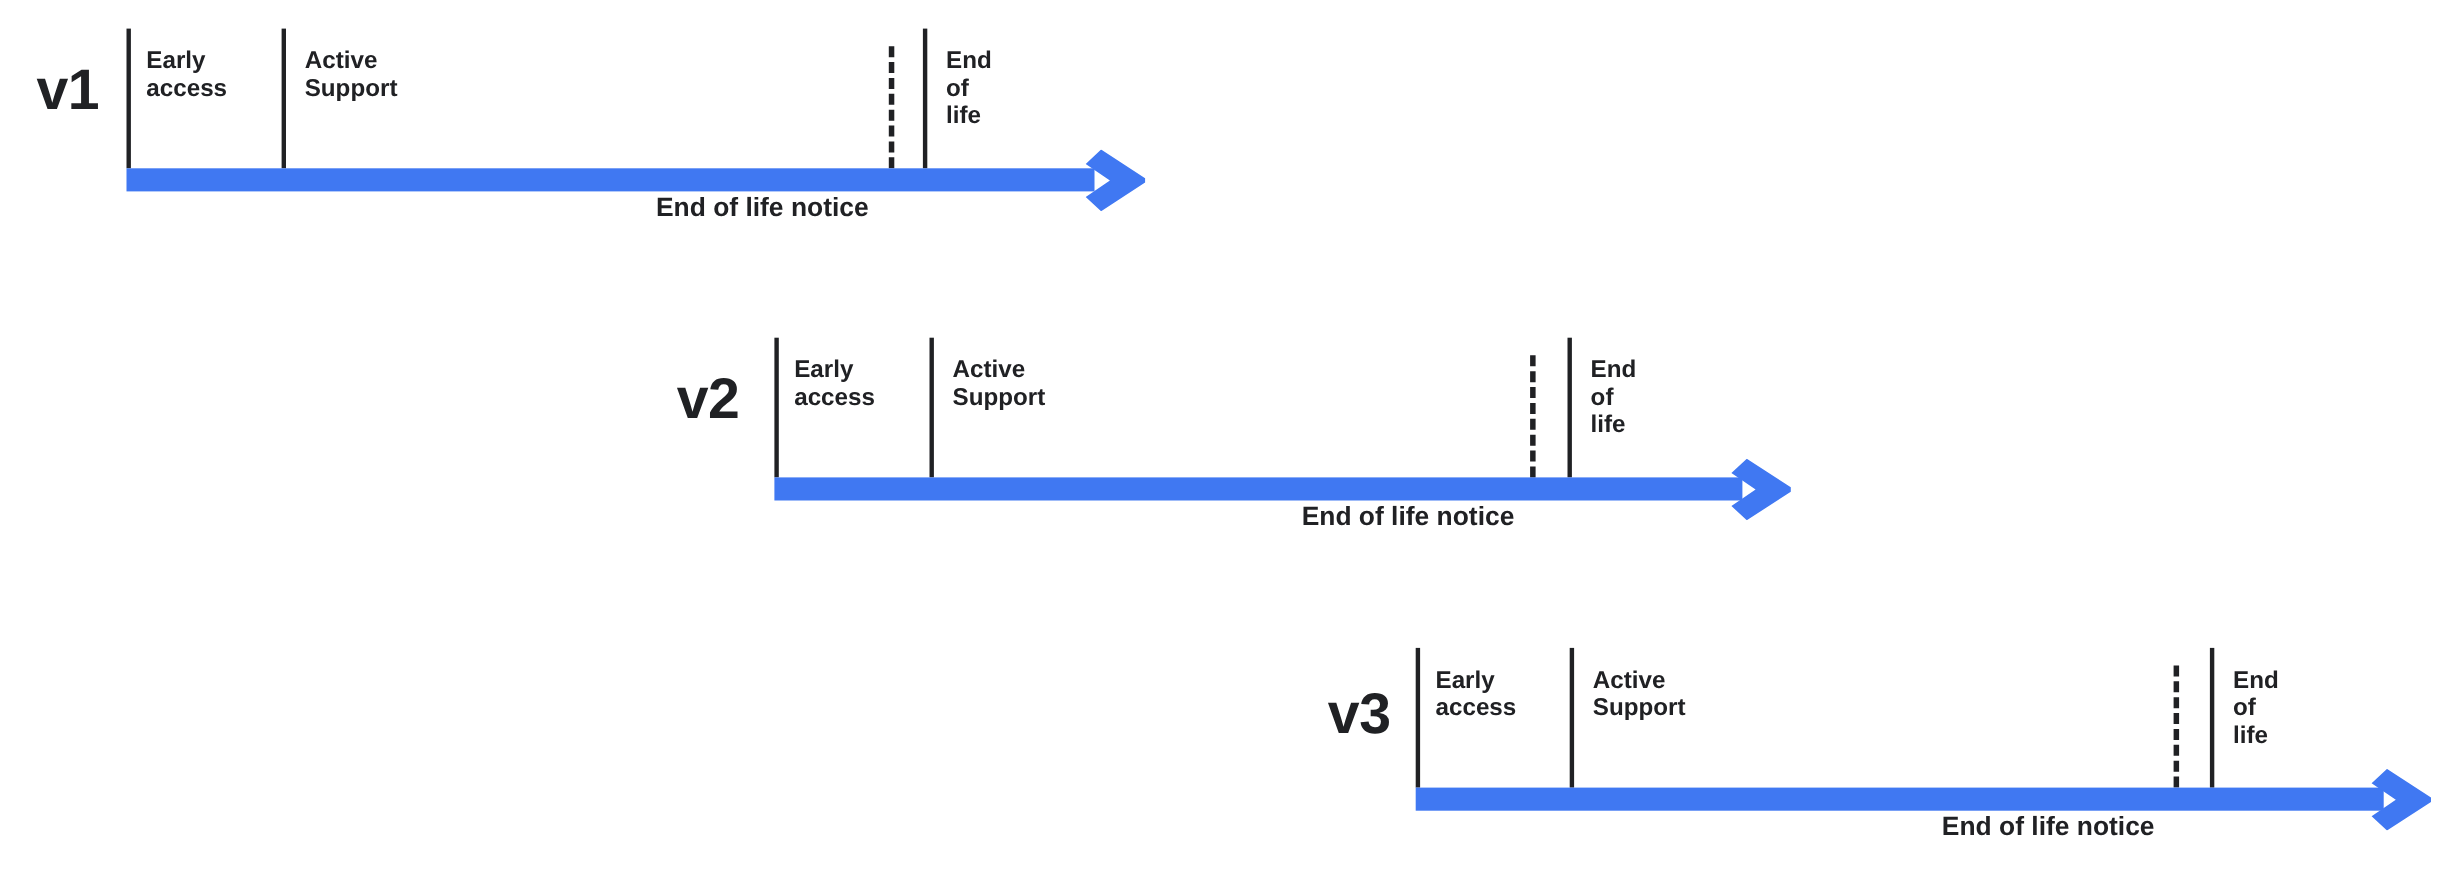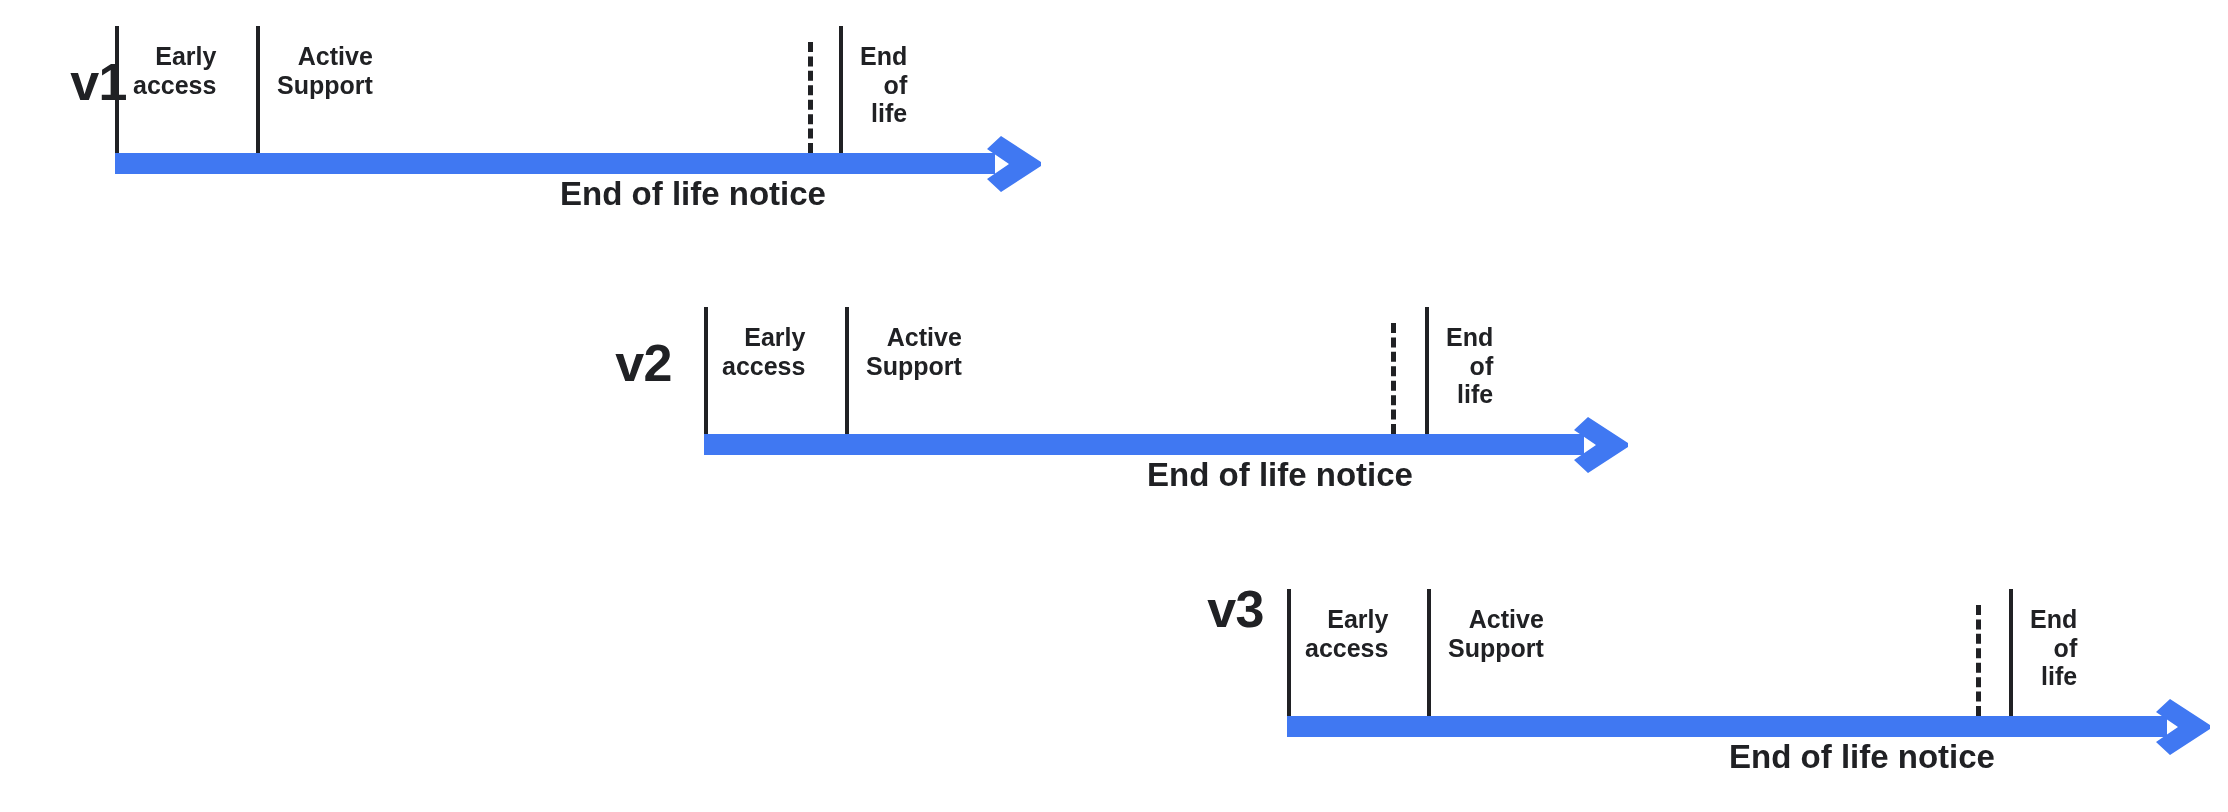--- a/index.html
+++ b/index.html
@@ -49,58 +49,57 @@
   
   .notice-marker {
     position: absolute;
     width: 0;
     border-left: 5px dashed #202124;
   }
 
   
   .phase-label {
     position: absolute;
-    font-size: 25px;
+    font-size: 22px;
     font-weight: 700;
     color: #202124;
     line-height: 1.14;
     white-space: pre-line;
-    text-align: right;
   }
 
   
   .timeline-bar {
     position: absolute;
     height: 21px;
     background: #4078f2;
   }
 
   
   .timeline-arrow {
     position: absolute;
     display: block;
   }
 
   
   .bar-caption {
     position: absolute;
-    font-size: 33px;
+    font-size: 24px;
     font-weight: 700;
     color: #202124;
     line-height: 1;
     white-space: nowrap;
     text-align: center;
   }
 </style>
 </head>
 <body>
 
 <div id="canvas">
     <div class="timeline-row">
-      <div class="version-label" style="left: 26px; top: 56px; width: 64px; margin-left: 37px;">v1</div>
+      <div class="version-label" style="left: 26px; top: 56px; width: 64px;">v1</div>
       <div class="phase-divider" style="left: 115px; top: 26px; height: 127px; background: rgb(32, 33, 36);"></div>
       <div class="phase-divider" style="left: 256px; top: 26px; height: 127px; background: rgb(32, 33, 36);"></div>
       <div class="phase-divider" style="left: 839px; top: 26px; height: 127px; background: rgb(32, 33, 36);"></div>
       <div class="notice-marker" style="left: 808px; top: 42px; height: 111px; border-left-color: rgb(32, 33, 36);"></div>
       <div class="phase-label" style="left: 133px; top: 42px; color: rgb(32, 33, 36);">Early
 access</div>
       <div class="phase-label" style="left: 277px; top: 42px; color: rgb(32, 33, 36);">Active Support</div>
       <div class="phase-label" style="left: 860px; top: 42px; color: rgb(32, 33, 36);">End of life</div>
       <div class="timeline-bar" style="left: 115px; top: 153px; width: 880px; background: rgb(64, 120, 242);"></div>
       <svg class="timeline-arrow" width="60" height="56" viewBox="0 0 60 56" style="left: 983px; top: 136px;">
@@ -118,21 +117,21 @@
 access</div>
       <div class="phase-label" style="left: 866px; top: 323px; color: rgb(32, 33, 36);">Active Support</div>
       <div class="phase-label" style="left: 1446px; top: 323px; color: rgb(32, 33, 36);">End of life</div>
       <div class="timeline-bar" style="left: 704px; top: 434px; width: 880px; background: rgb(64, 120, 242);"></div>
       <svg class="timeline-arrow" width="60" height="56" viewBox="0 0 60 56" style="left: 1570px; top: 417px;">
         <polygon points="18,0 58,26 58,30 18,56 4,43 26,28 4,13" fill="#4078f2"></polygon>
       </svg>
       <div class="bar-caption" style="left: 1080px; top: 458px; width: 400px; color: rgb(32, 33, 36);">End of life notice</div>
     </div>
     <div class="timeline-row">
-      <div class="version-label" style="left: 1192px; top: 583px; width: 72px;">v3</div>
+      <div class="version-label" style="left: 1192px; top: 623px; width: 72px;">v3</div>
       <div class="phase-divider" style="left: 1287px; top: 589px; height: 127px; background: rgb(32, 33, 36);"></div>
       <div class="phase-divider" style="left: 1427px; top: 589px; height: 127px; background: rgb(32, 33, 36);"></div>
       <div class="phase-divider" style="left: 2009px; top: 589px; height: 127px; background: rgb(32, 33, 36);"></div>
       <div class="notice-marker" style="left: 1976px; top: 605px; height: 111px; border-left-color: rgb(32, 33, 36);"></div>
       <div class="phase-label" style="left: 1305px; top: 605px; color: rgb(32, 33, 36);">Early
 access</div>
       <div class="phase-label" style="left: 1448px; top: 605px; color: rgb(32, 33, 36);">Active Support</div>
       <div class="phase-label" style="left: 2030px; top: 605px; color: rgb(32, 33, 36);">End of life</div>
       <div class="timeline-bar" style="left: 1287px; top: 716px; width: 880px; background: rgb(64, 120, 242);"></div>
       <svg class="timeline-arrow" width="60" height="56" viewBox="0 0 60 56" style="left: 2152px; top: 699px;">

